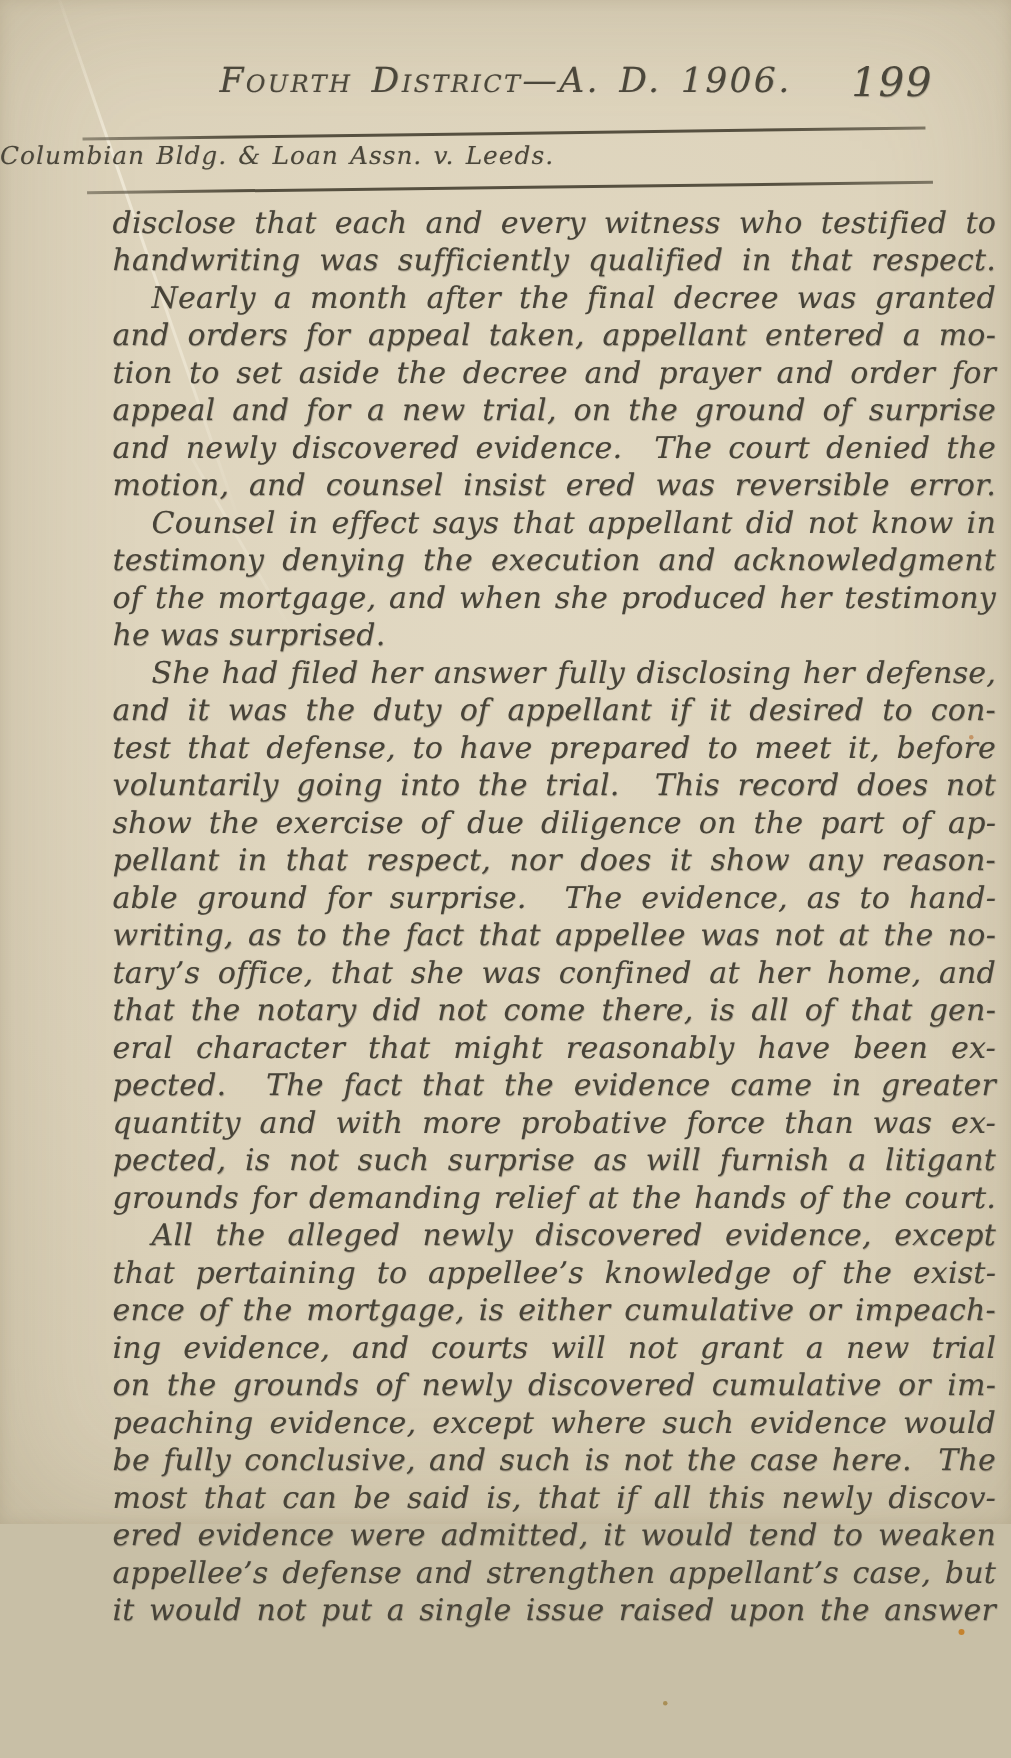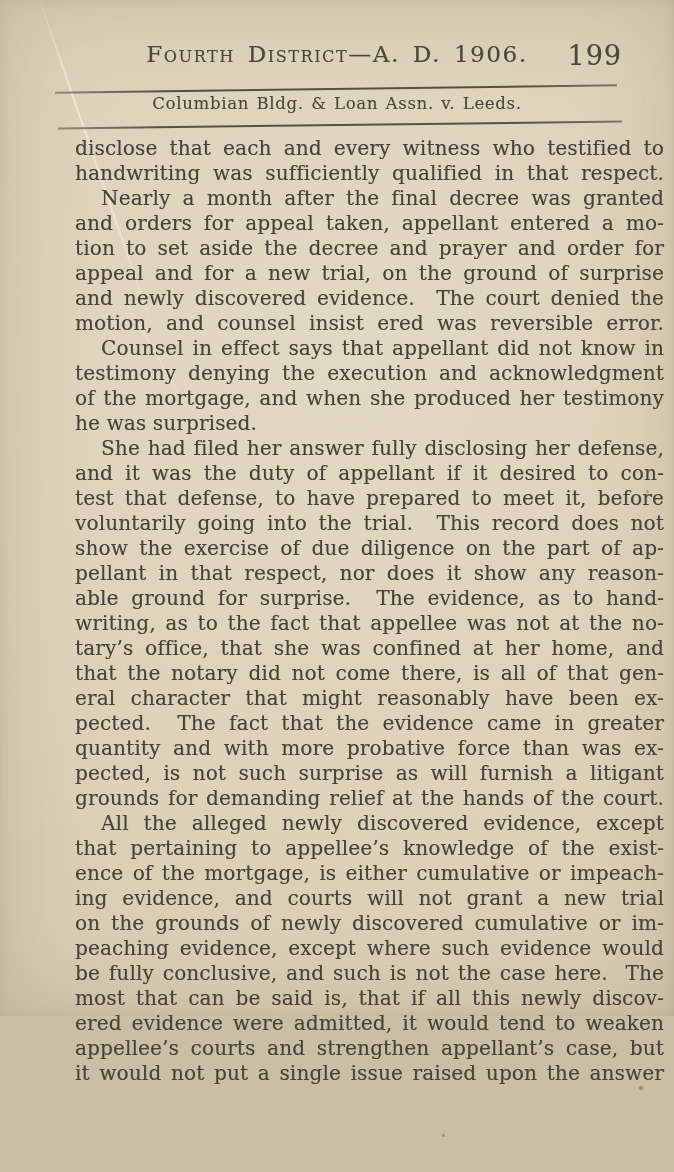--- a/index.html
+++ b/index.html
@@ -9,20 +9,21 @@
     font-family: "DejaVu Serif", serif;
     background: #c8bfa6;
   }
   .page {
     position: relative;
     width: 674px; height: 1016px;
     background-color: #dcd2ba;
     background-image: radial-gradient(120% 85% at 52% 36%, #e2d9c3 0%, #dcd2ba 55%, #d2c8ae 100%);
     box-shadow: inset 0 0 90px rgba(115, 100, 70, 0.22), inset 0 0 10px rgba(125, 110, 80, 0.18);
     color: #474338;
+    font-style: italic;
   }
   
   .crease {
     position: absolute;
     width: 2px;
     background: linear-gradient(180deg, rgba(248,243,228,0.0), rgba(248,243,228,0.65) 30%, rgba(248,243,228,0.45) 70%, rgba(248,243,228,0));
     transform-origin: top center;
     pointer-events: none;
   }
   .crease.c1 { left: 36px; top: -8px; height: 380px; transform: rotate(-19deg); }
@@ -56,21 +57,21 @@
     position: absolute;
     height: 1.6px;
     background: linear-gradient(90deg, rgba(86,80,64,0.55), #565040 18%, #565040 82%, rgba(86,80,64,0.7));
     pointer-events: none;
   }
   .rule.top { top: 88px; left: 55px; width: 562px; transform: rotate(-0.75deg); }
   .rule.bottom { top: 124px; left: 58px; width: 564px; transform: rotate(-0.7deg); }
   .case-title {
     position: absolute;
     top: 94px; left: 0; width: 100%;
-    text-align: center;
+    text-align: left;
     font-size: 16.5px;
     letter-spacing: 0.7px;
     word-spacing: 1.5px;
     color: #4a463a;
     text-shadow: 0.3px 0.3px 0.5px rgba(70,64,52,0.3);
   }
   .body-text {
     position: absolute;
     top: 136px; left: 42px;
     width: 589px;
@@ -147,21 +148,21 @@
       <div class="para indent">
         <div class="line first">All the alleged newly discovered evidence, except</div>
         <div class="line">that pertaining to appellee’s knowledge of the exist-</div>
         <div class="line">ence of the mortgage, is either cumulative or impeach-</div>
         <div class="line">ing evidence, and courts will not grant a new trial</div>
         <div class="line">on the grounds of newly discovered cumulative or im-</div>
         <div class="line">peaching evidence, except where such evidence would</div>
         <div class="line">be fully conclusive, and such is not the case here.&nbsp; The</div>
         <div class="line">most that can be said is, that if all this newly discov-</div>
         <div class="line">ered evidence were admitted, it would tend to weaken</div>
-        <div class="line">appellee’s courts and strengthen appellant’s case, but</div>
+        <div class="line">appellee’s defense and strengthen appellant’s case, but</div>
         <div class="line last">it would not put a single issue raised upon the answer</div>
       </div>
     </div>
 
   <div class="speck s1"></div>
   <div class="speck s2"></div>
   <div class="speck s3"></div>
 
 </div>
 

